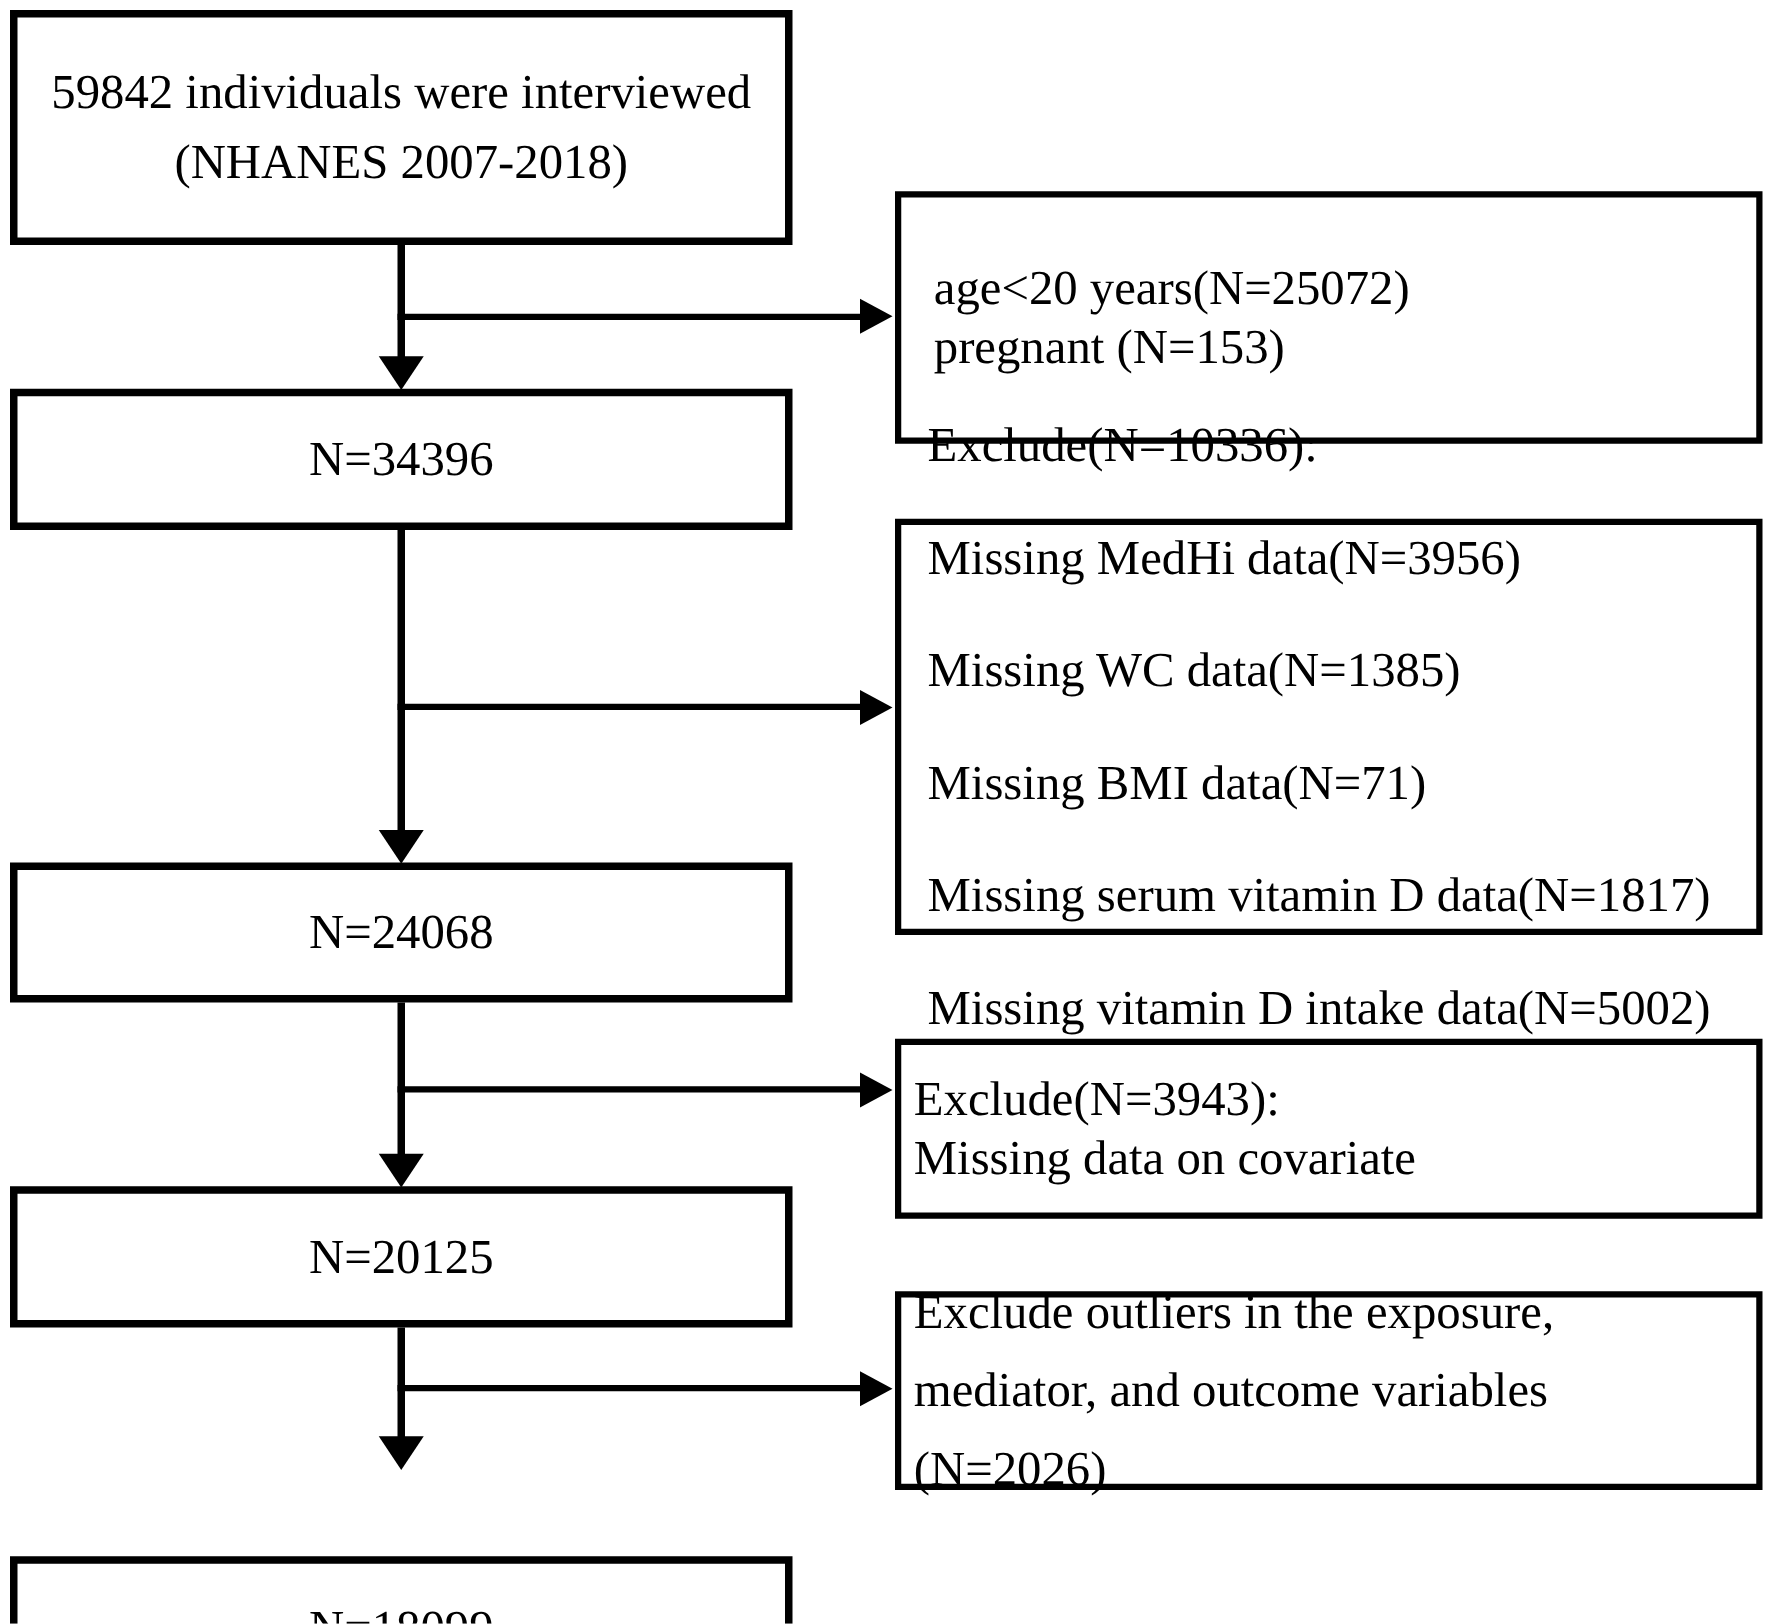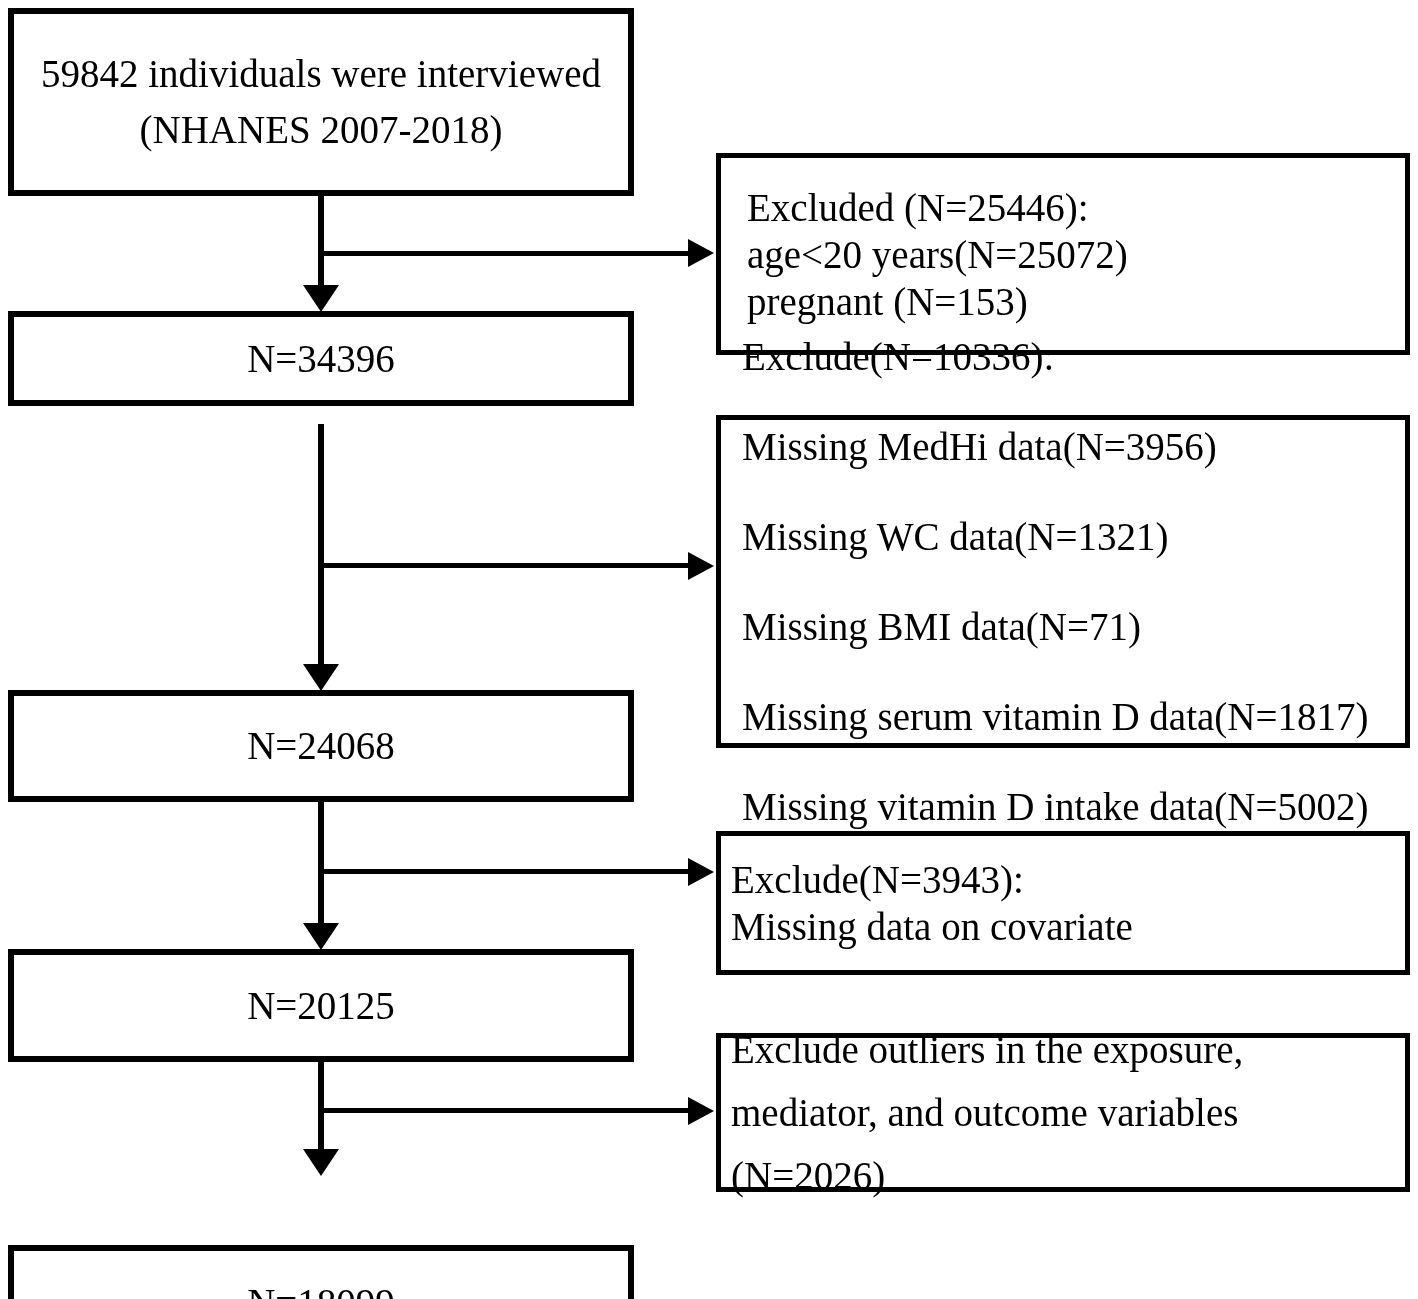--- a/index.html
+++ b/index.html
@@ -42,21 +42,21 @@
   .exclusion .line {
     line-height: 47px;
     white-space: nowrap;
   }
   .cohort .line {
     line-height: 56px;
     white-space: nowrap;
   }
   
   #b1 { top: 8px;    height: 188px; }
-  #b2 { top: 311px;  height: 95px; }
+  #b2 { top: 311px;  height: 113px; }
   #b3 { top: 690px;  height: 112px; }
   #b4 { top: 949px;  height: 113px; }
   #b5 { top: 1245px; height: 115px; }
 
   #e1 { top: 153px;  height: 202px; padding-left: 26px; }
   #e2 { top: 415px;  height: 333px; padding-left: 21px; gap: 43px; }
   #e3 { top: 831px;  height: 144px; padding-left: 10px; }
   #e4 { top: 1033px; height: 159px; padding-left: 10px; gap: 16px; }
 
   
@@ -129,29 +129,28 @@
 
   <div class="box cohort" id="b4">
     <div class="line">N=20125</div>
   </div>
 
   <div class="box cohort" id="b5">
     <div class="line">N=18099</div>
   </div>
 
   <div class="box exclusion" id="e1">
-    <div class="line">Excluded (N=25446):</div>
     <div class="line">age&lt;20 years(N=25072)</div>
     <div class="line">pregnant (N=153)</div>
   </div>
 
   <div class="box exclusion" id="e2">
     <div class="line">Exclude(N=10336):</div>
     <div class="line">Missing MedHi data(N=3956)</div>
-    <div class="line">Missing WC data(N=1321)</div>
+    <div class="line">Missing WC data(N=1385)</div>
     <div class="line">Missing BMI data(N=71)</div>
     <div class="line">Missing serum vitamin D data(N=1817)</div>
     <div class="line">Missing vitamin D intake data(N=5002)</div>
   </div>
 
   <div class="box exclusion" id="e3">
     <div class="line">Exclude(N=3943):</div>
     <div class="line">Missing data on covariate</div>
   </div>
 

